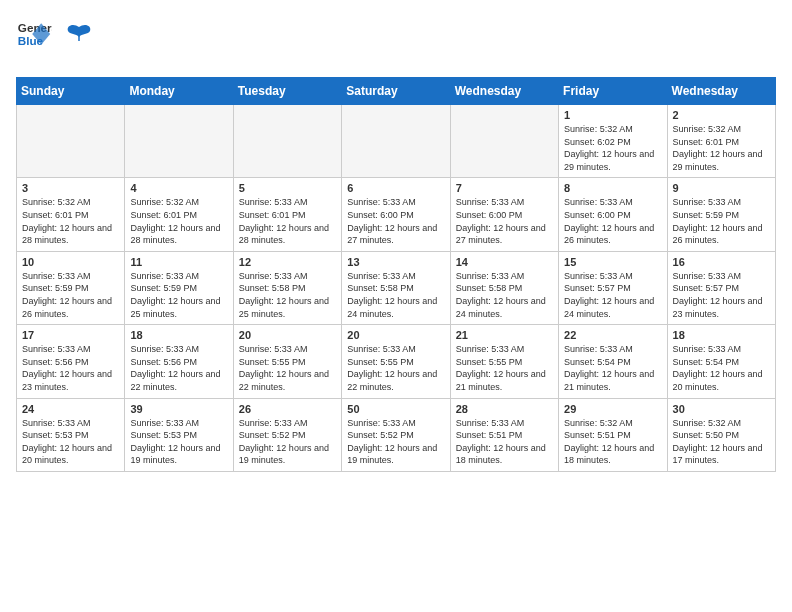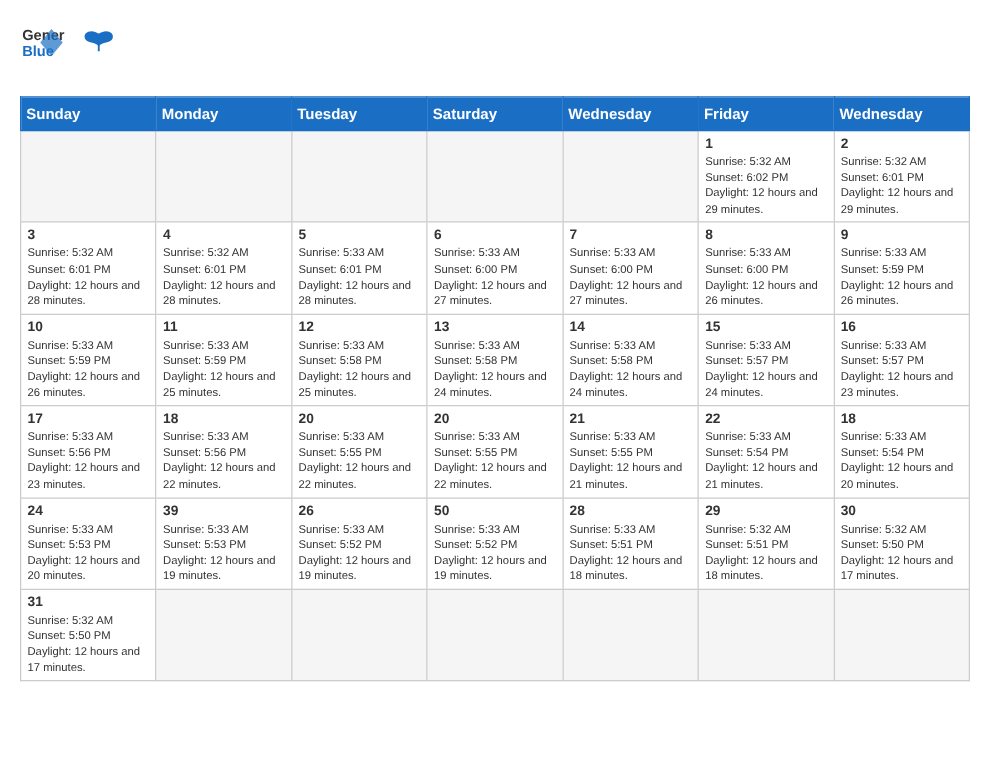--- a/index.html
+++ b/index.html
@@ -307,28 +307,14 @@
 Sunset: 5:51 PM
 Daylight: 12 hours and 18 minutes.</div>
         </td>
         <td>
           <span class="day-number">30</span>
           <div class="day-info" style="white-space: pre-line;">Sunrise: 5:32 AM
 Sunset: 5:50 PM
 Daylight: 12 hours and 17 minutes.</div>
         </td>
       </tr>
-      <tr class="last-row">
-        <td>
-          <span class="day-number">31</span>
-          <div class="day-info" style="white-space: pre-line;">Sunrise: 5:32 AM
-Sunset: 5:50 PM
-Daylight: 12 hours and 17 minutes.</div>
-        </td>
-        <td class="empty"></td>
-        <td class="empty"></td>
-        <td class="empty"></td>
-        <td class="empty"></td>
-        <td class="empty"></td>
-        <td class="empty"></td>
-      </tr>
     </tbody>
 </table>
 
 </body></html>

